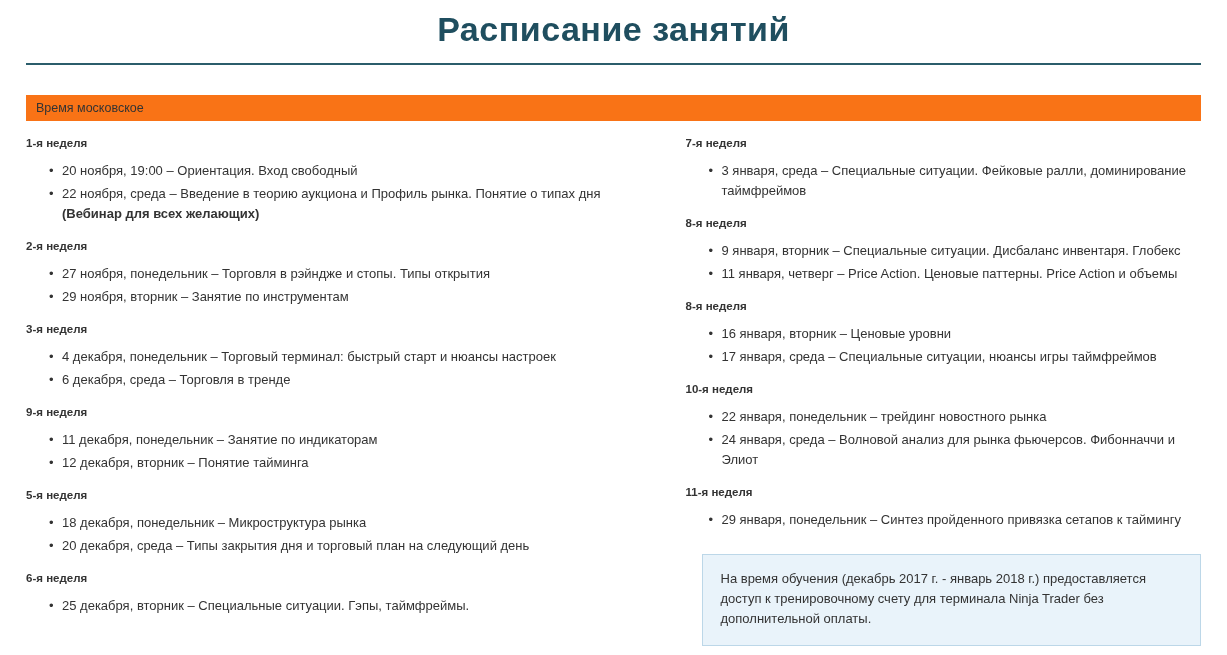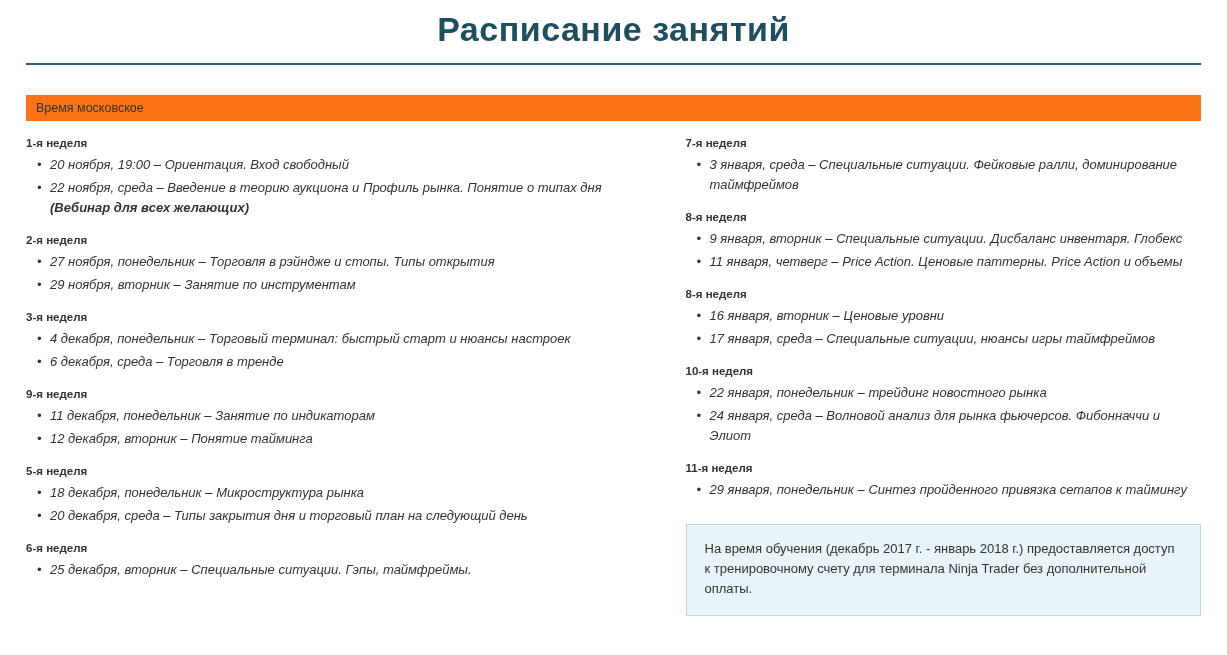--- a/index.html
+++ b/index.html
@@ -61,23 +61,22 @@
     font-size: 11.5px;
     font-weight: bold;
     color: #333333;
     margin: 0 0 6px 0;
   }
   .week-block {
     margin-bottom: 16px;
   }
   ul.items {
     list-style: none;
-    margin: 0;
+    margin: 12px;
     padding: 0 0 0 24px;
-    font-style: italic;
   }
   ul.items li {
     font-size: 13px;
     color: #333333;
     line-height: 20px;
     margin-bottom: 3px;
     position: relative;
     padding-left: 0;
   }
   ul.items li::before {
@@ -85,21 +84,21 @@
     position: absolute;
     left: -13px;
     top: 0;
     font-size: 13px;
     color: #333333;
   }
   ul.items li b {
     font-weight: bold;
   }
   .note {
-    margin: 24px 0 0 0;
+    margin: 24px 0 0 16px;
     border: 1px solid #bcd7e8;
     background: #e9f3fa;
     padding: 14px 18px 16px 18px;
     font-size: 13px;
     line-height: 20px;
     color: #333333;
     box-sizing: border-box;
   }
 </style>
 </head>

